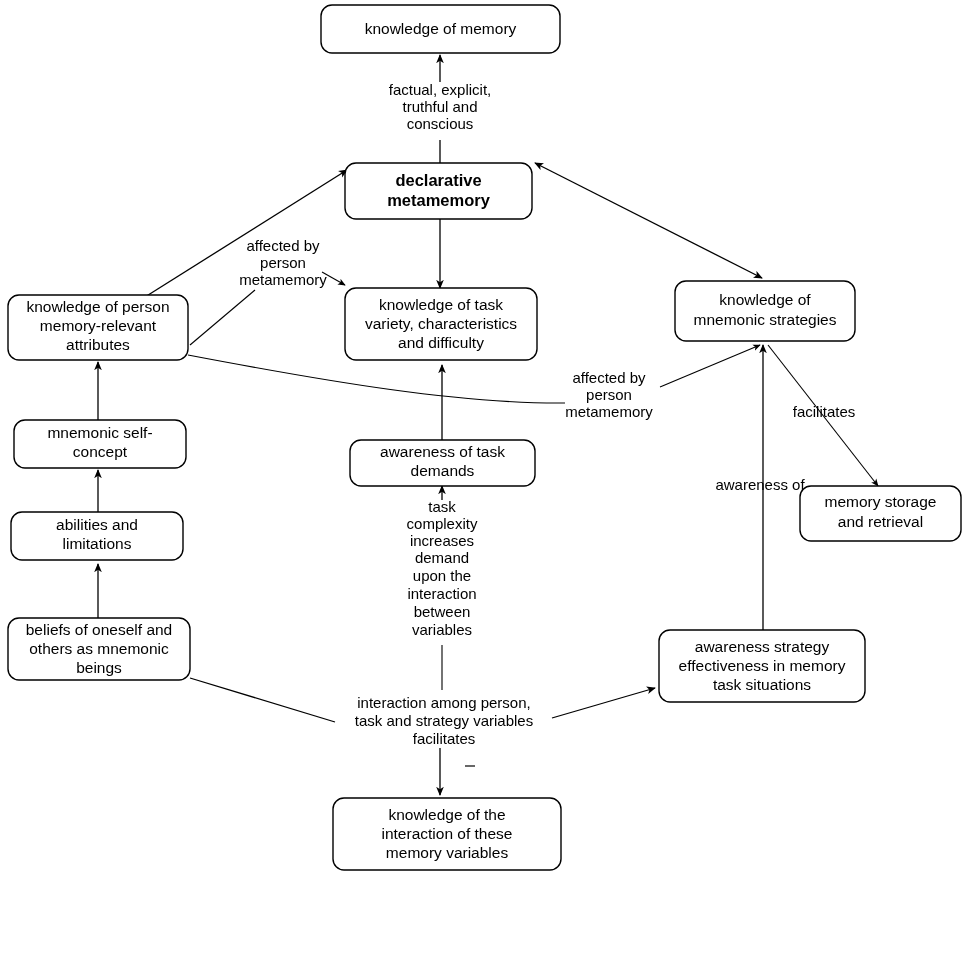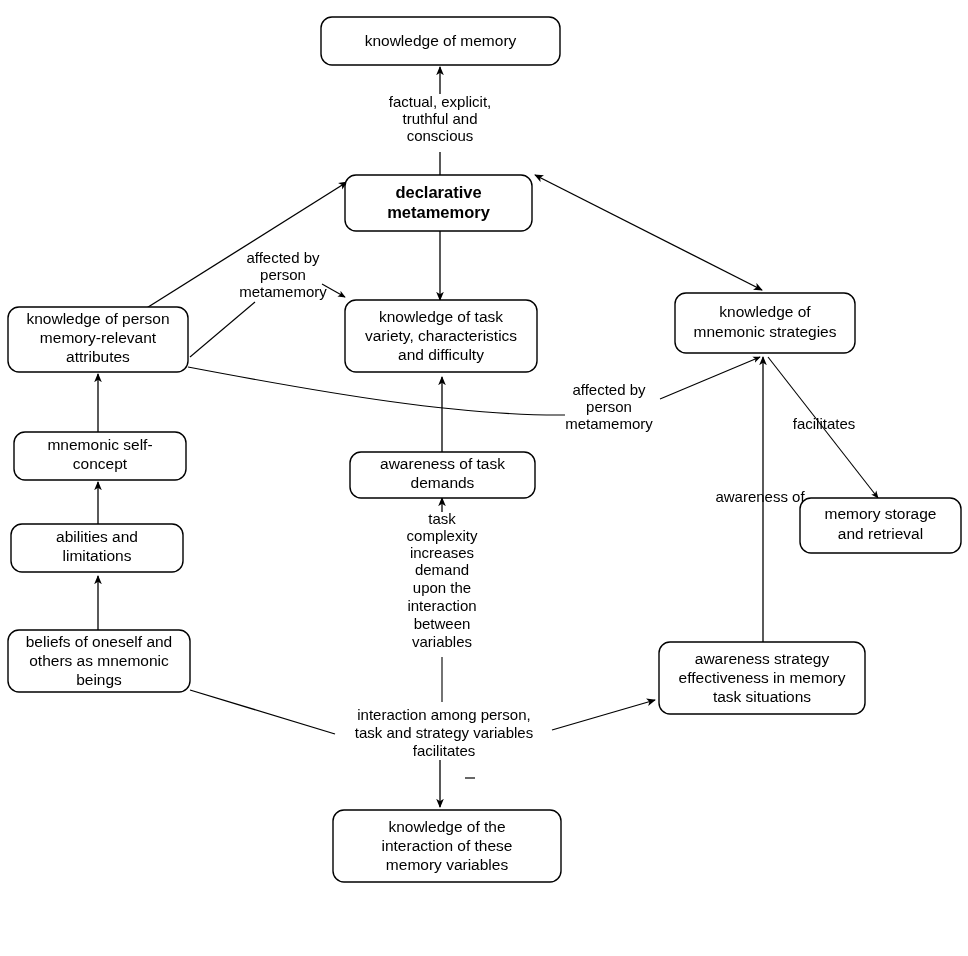--- a/index.html
+++ b/index.html
@@ -11,21 +11,20 @@
     width: 968px;
     height: 956px;
     font-family: "Liberation Sans", sans-serif;
     color: #000000;
     overflow: hidden;
   }
   #diagram-root {
     position: relative;
     width: 968px;
     height: 672px;
-    margin-top: 12px;
   }
   svg#diagram-svg {
     position: absolute;
     top: 0;
     left: 0;
     width: 968px;
     height: 956px;
   }
   .node-box {
     fill: #ffffff;

